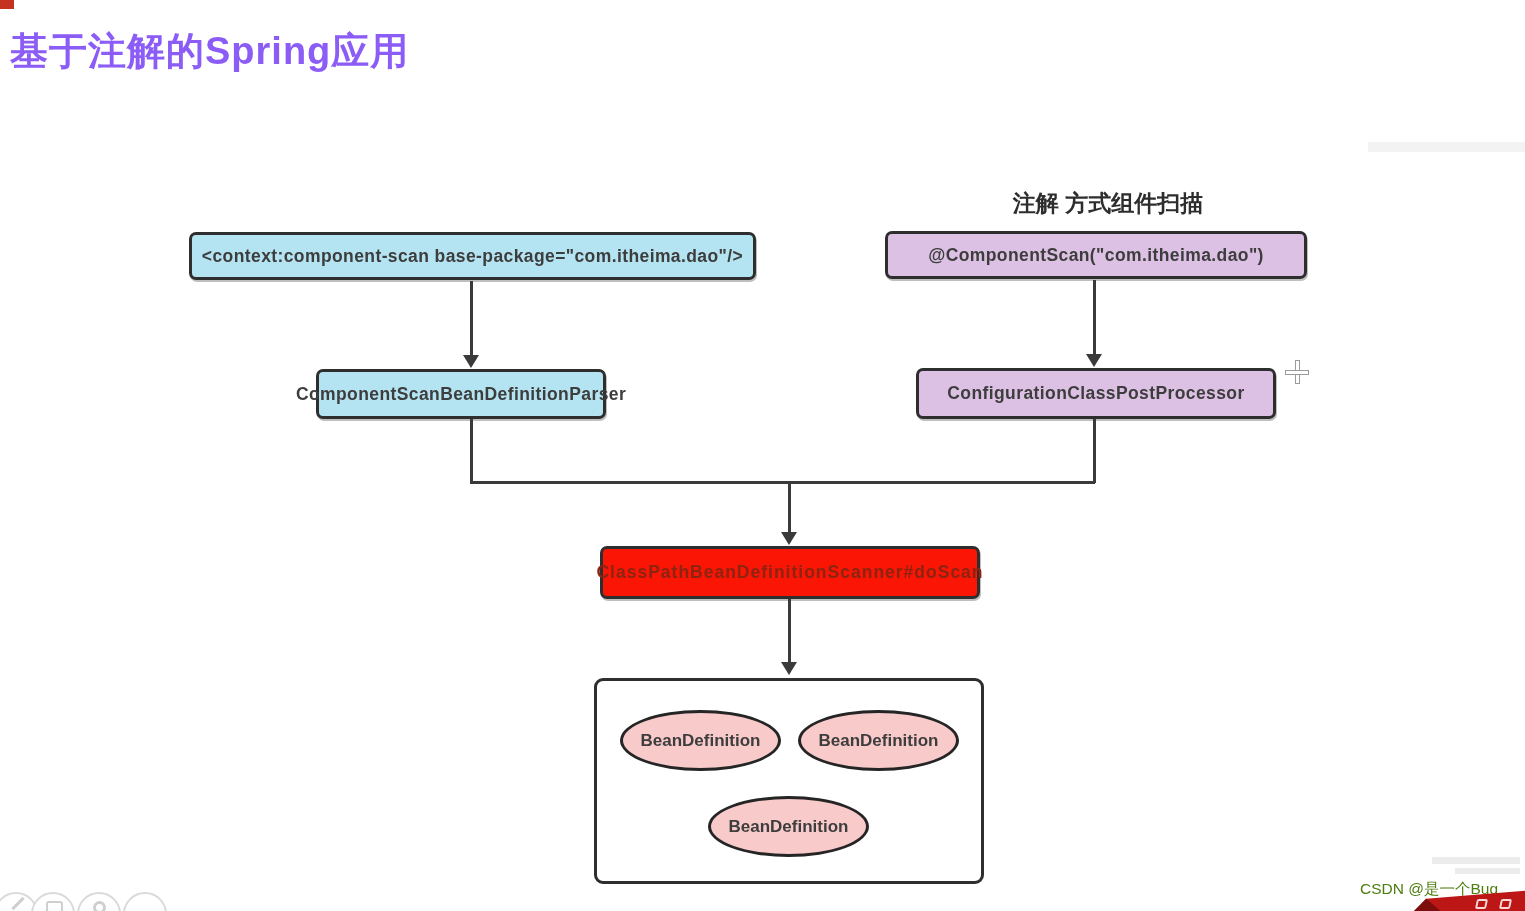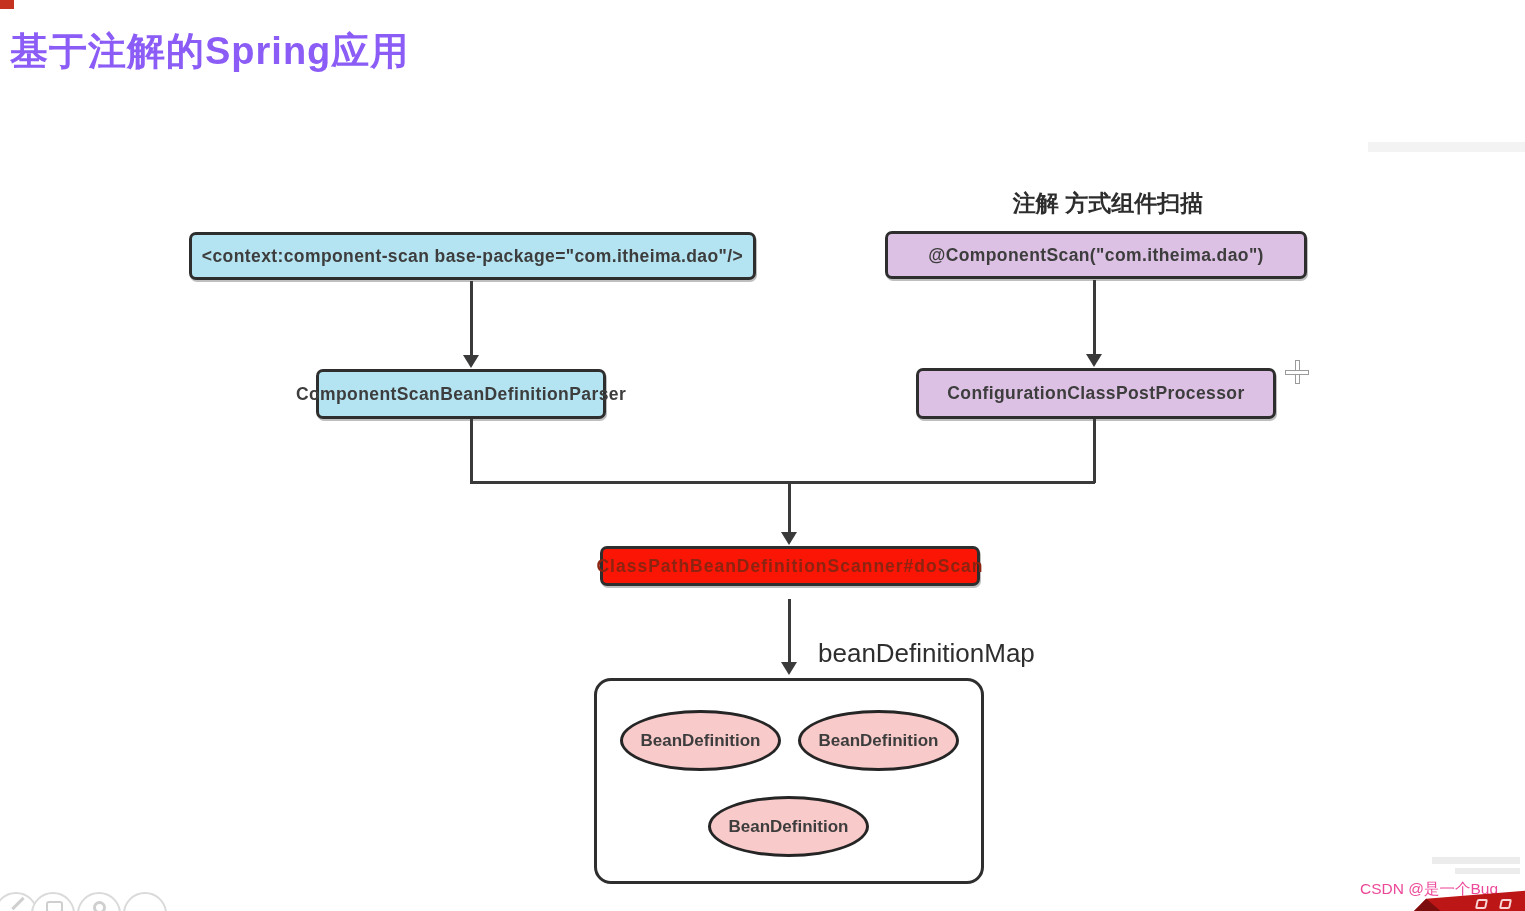--- a/index.html
+++ b/index.html
@@ -29,35 +29,35 @@
     font-weight: bold; color: #3d3d3d; font-size: 17.5px; letter-spacing: 0.4px;
     box-shadow: 1px 2px 0 rgba(0,0,0,0.25);
   }
   .node-blue   { background: #b4e4f1; }
   .node-purple { background: #ddc1e4; }
   .node-red    { background: #fa1505; color: #8b2411; }
   .box-xml       { left: 189px; top: 232px; width: 567px; height: 48px; }
   .box-anno      { left: 885px; top: 231px; width: 422px; height: 48px; }
   .box-parser    { left: 304px; top: 369px; width: 290px; height: 50px; margin-left: 12px; }
   .box-processor { left: 916px; top: 368px; width: 360px; height: 51px; }
-  .box-scanner   { left: 600px; top: 546px; width: 380px; height: 40px; letter-spacing: 1px; }
+  .box-scanner   { left: 600px; top: 546px; width: 380px; height: 53px; letter-spacing: 1px; }
   .vline { position: absolute; width: 2.5px; background: #3a3a3a; }
   .hline { position: absolute; height: 2.5px; background: #3a3a3a; }
   .arrowhead {
     position: absolute; width: 0; height: 0;
     border-left: 8px solid transparent; border-right: 8px solid transparent;
     border-top: 13px solid #3a3a3a;
   }
   .map-label {
     position: absolute; left: 818px; top: 638px;
     font-size: 26px; color: #2e2e2e; font-weight: 500;
   }
   .map-box {
     position: absolute; left: 594px; top: 678px; width: 390px; height: 206px;
-    border: 3px solid #2e2e2e; border-radius: 17px; background: #ffffff;
+    border: 3px solid #2e2e2e; border-radius: 9px; background: #ffffff;
   }
   .bean {
     position: absolute; width: 161px; height: 61px;
     background: #f9caca; border: 3px solid #252525; border-radius: 50%;
     display: flex; align-items: center; justify-content: center;
     font-weight: bold; font-size: 17px; color: #3d3d3d;
   }
   .bean-1 { left: 23px;  top: 29px; }
   .bean-2 { left: 201px; top: 29px; }
   .bean-3 { left: 111px; top: 115px; }
@@ -65,21 +65,21 @@
   .plus-cursor .bar-h {
     position: absolute; left: 0; top: 10px; width: 24px; height: 5px;
     background: #ffffff; border: 1.5px solid #9a9a9a;
   }
   .plus-cursor .bar-v {
     position: absolute; left: 10px; top: 0; width: 5px; height: 24px;
     background: #ffffff; border: 1.5px solid #9a9a9a;
   }
   .watermark {
     position: absolute; left: 1360px; top: 879px;
-    font-size: 15.5px; color: #ec4899;
+    font-size: 15.5px; color: #4d7c0f;
   }
   .ribbon { position: absolute; left: 1414px; top: 890px; width: 111px; height: 21px; }
   .ribbon .band {
     position: absolute; inset: 0; background: #bd1616;
     clip-path: polygon(0% 100%, 11% 42%, 100% 4%, 100% 100%);
   }
   .ribbon .fold {
     position: absolute; inset: 0; background: #7d0e0e;
     clip-path: polygon(0% 100%, 11% 42%, 24% 100%);
   }
@@ -143,21 +143,20 @@
   <div class="vline" style="left:1093px; top:419px; height:64px;"></div>
   <div class="hline" style="left:470px; top:481px; width:625px;"></div>
   <div class="vline" style="left:788px; top:483px; height:50px;"></div>
   <div class="arrowhead" style="left:781px; top:532px;"></div>
 
   <div class="node node-red box-scanner">ClassPathBeanDefinitionScanner#doScan</div>
 
   <div class="vline" style="left:788px; top:599px; height:64px;"></div>
   <div class="arrowhead" style="left:781px; top:662px;"></div>
 
-  <div class="map-label">beanDefinitionMap</div>
   <div class="map-box">
     <div class="bean bean-1">BeanDefinition</div>
     <div class="bean bean-2">BeanDefinition</div>
     <div class="bean bean-3">BeanDefinition</div>
   </div>
 
   <div class="watermark">CSDN @是一个Bug</div>
 
   <div class="ribbon">
     <div class="band"></div>

